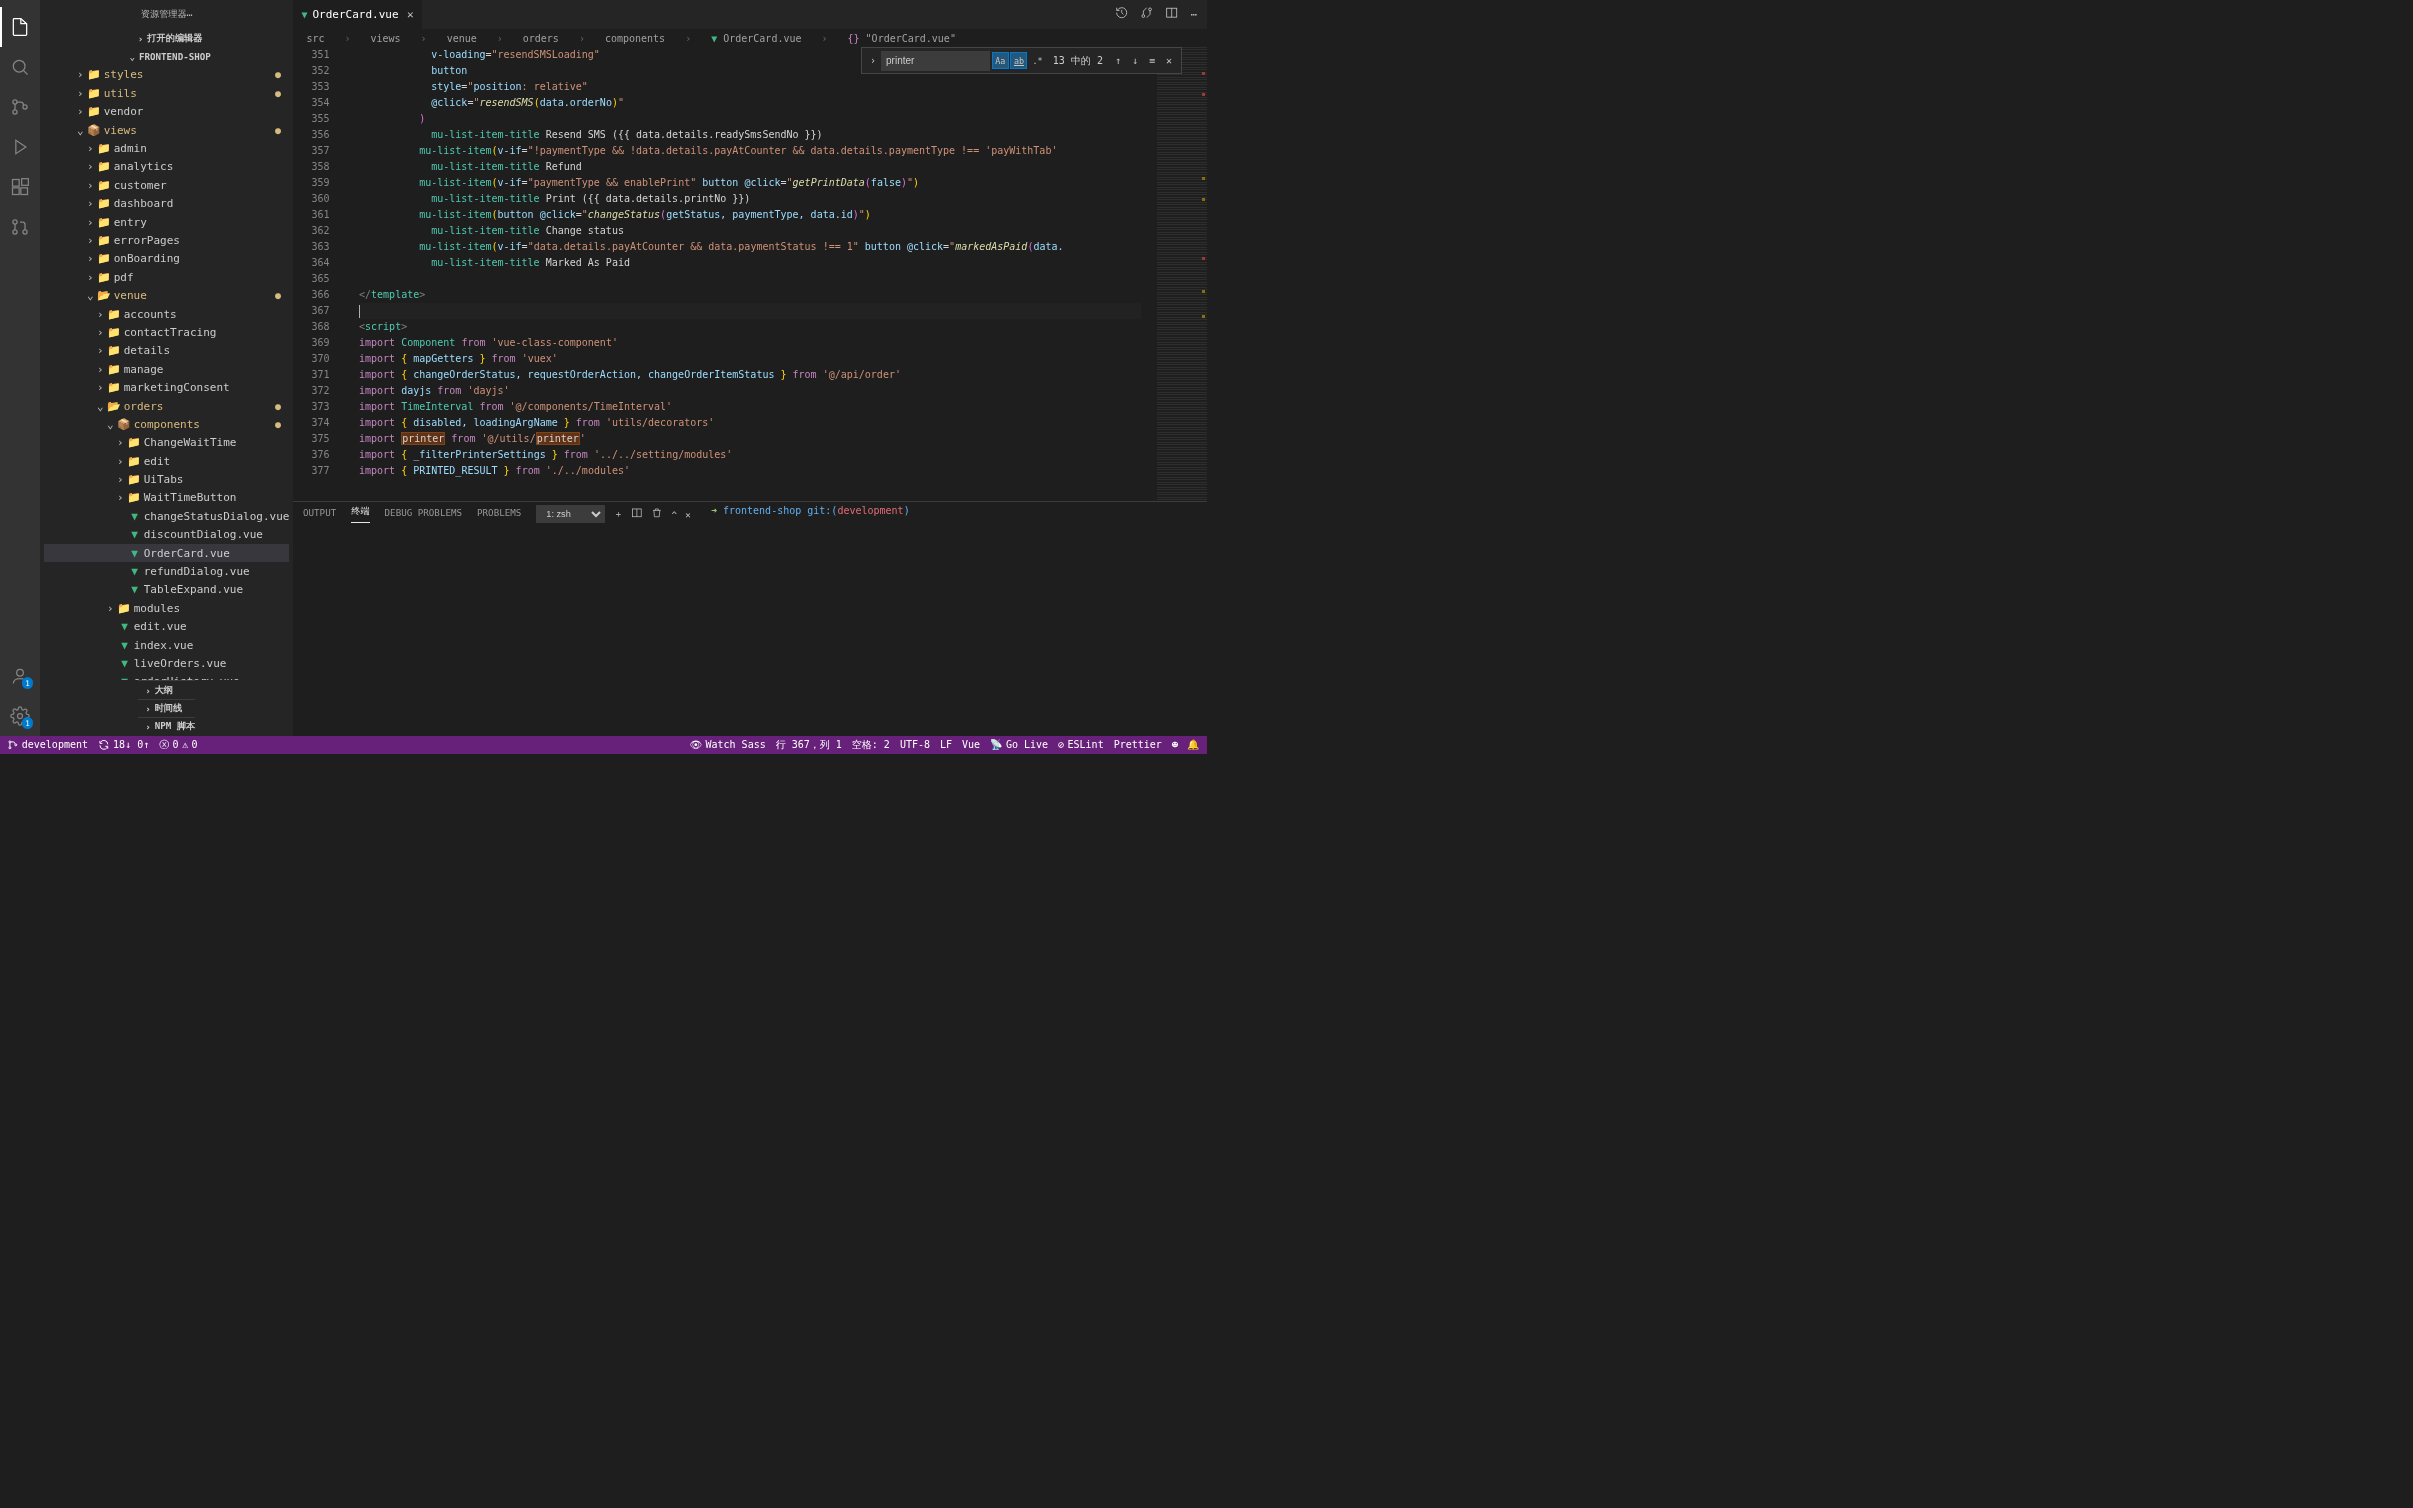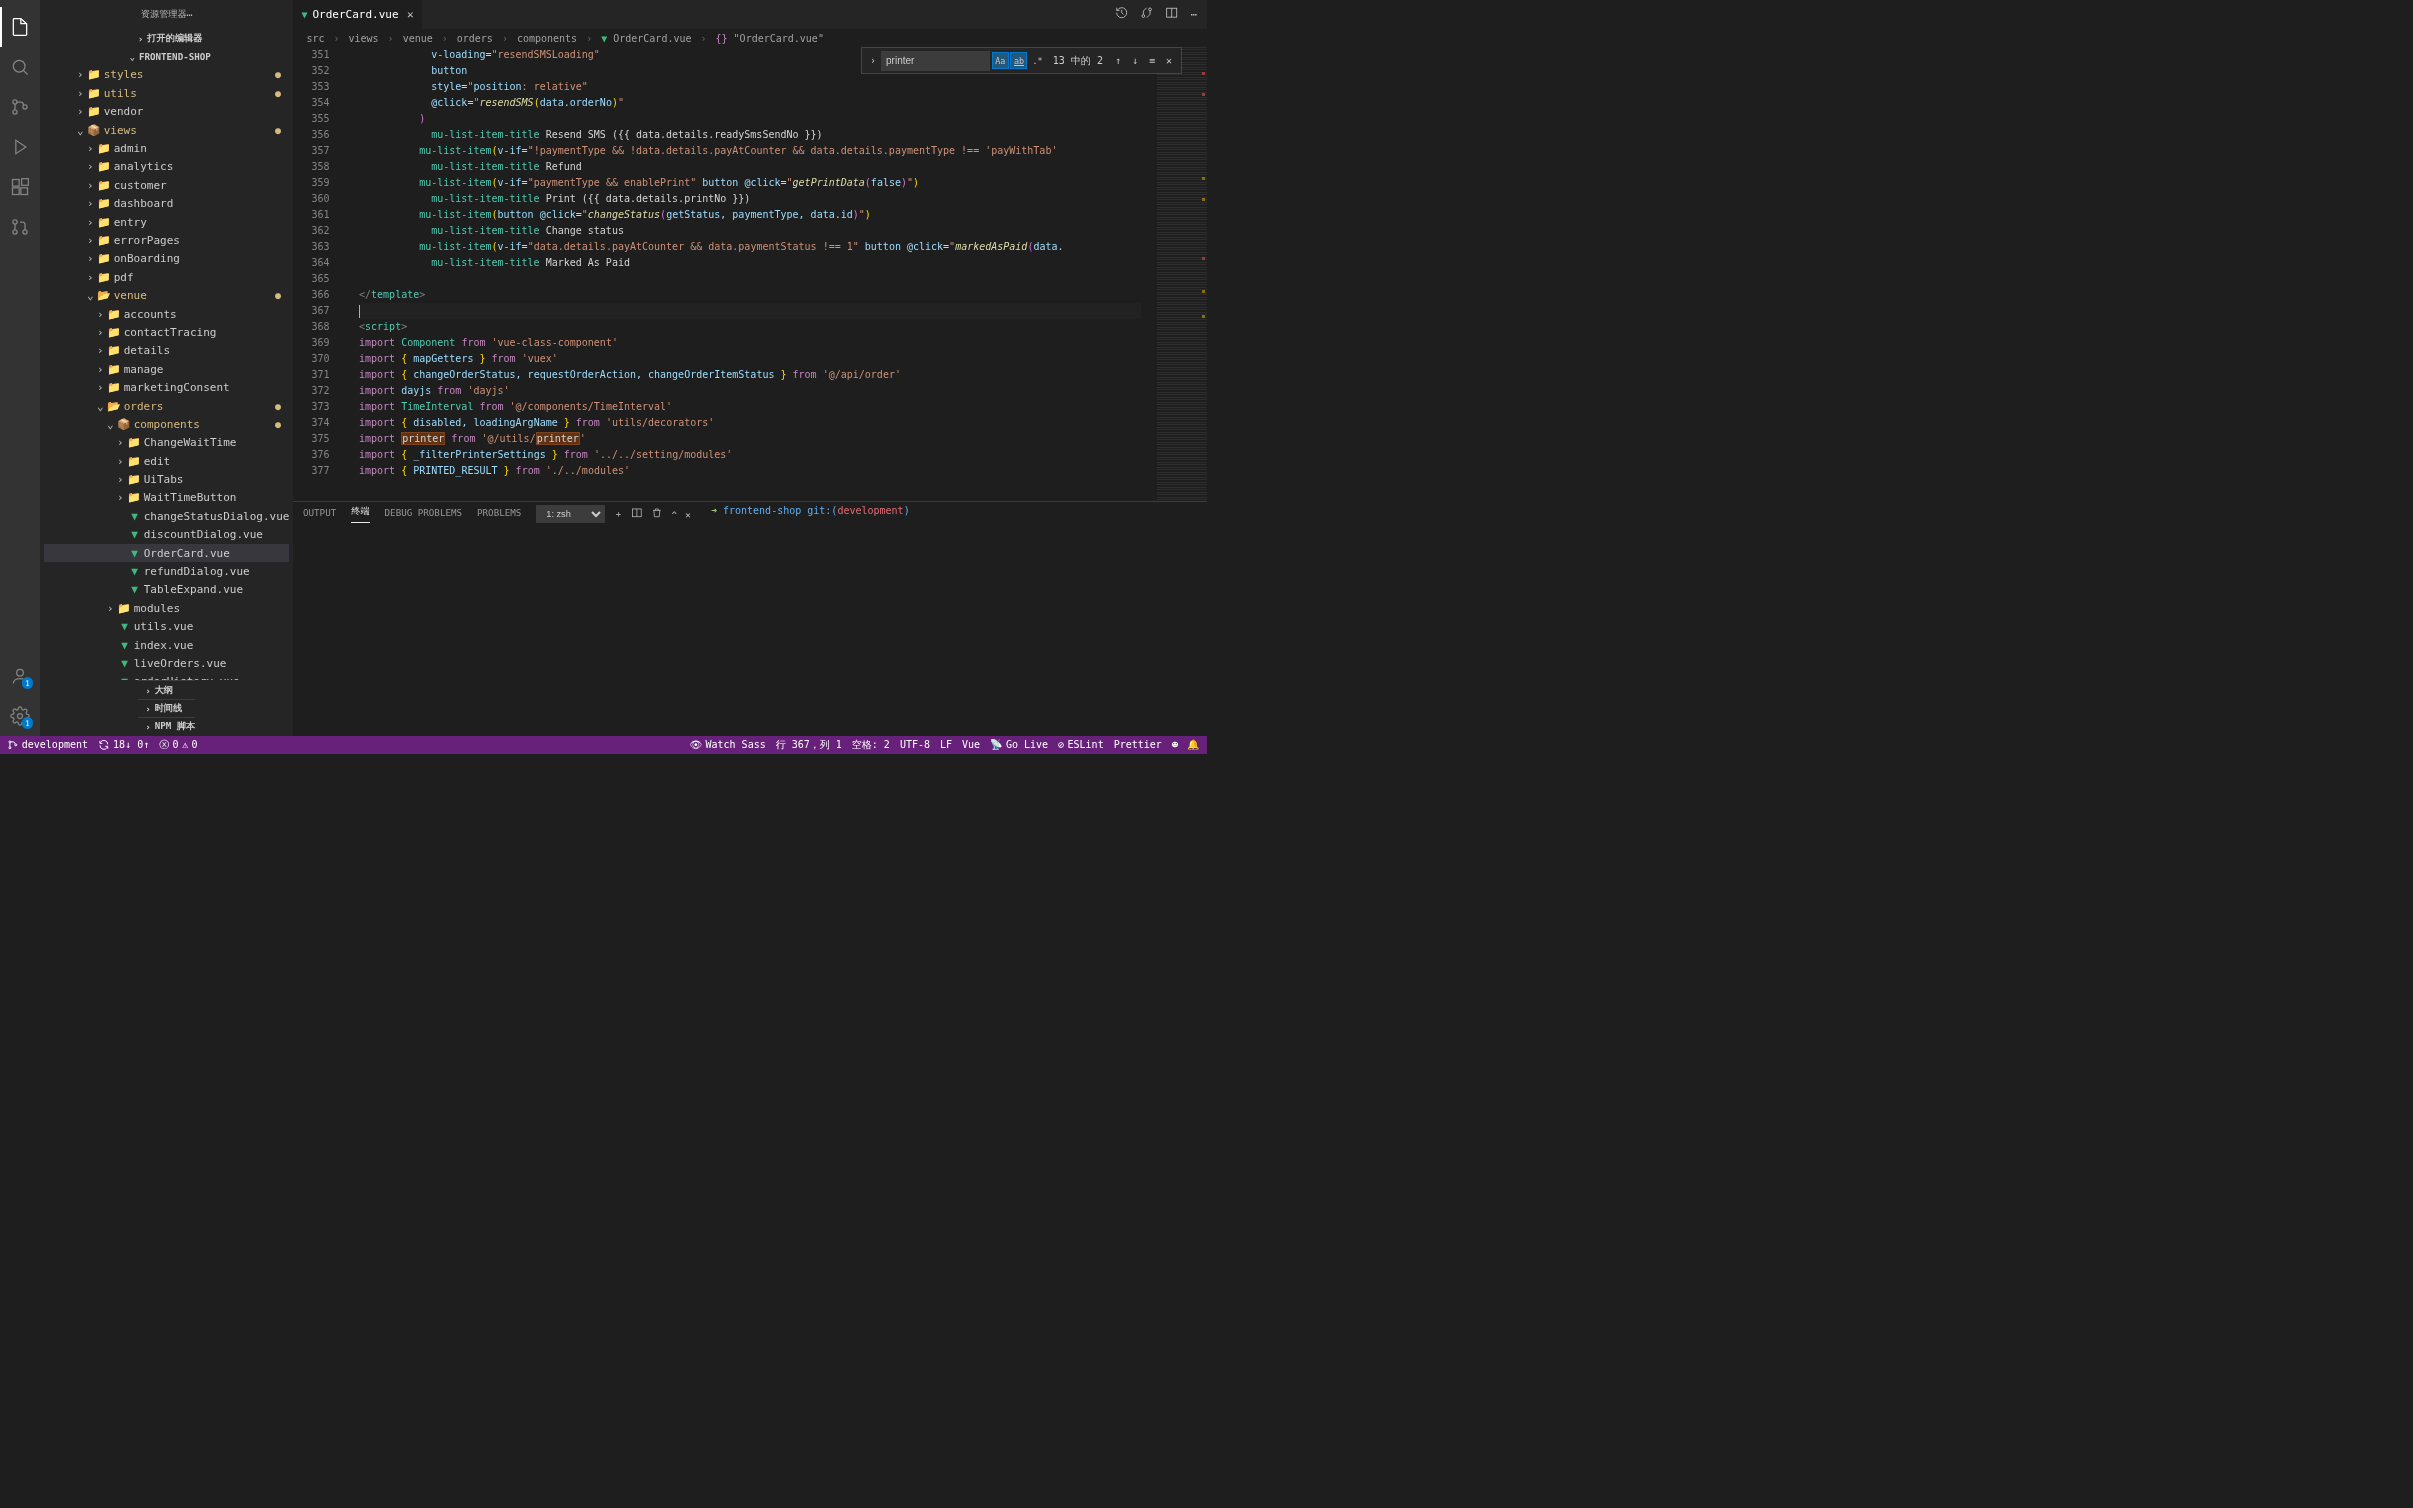--- a/index.html
+++ b/index.html
@@ -82,21 +82,21 @@
 .tab {
   display: flex; align-items: center; gap: 5px; padding: 0 8.4px;
   background: #1e1e1e; color: #ffffff; font-size: 11px;
   border-right: 0.8px solid #252526; cursor: pointer;
 }
 .tab .vue-icon { font-size: 10px; }
 .tab .close { color: #c5c5c5; margin-left: 3.4px; }
 .tabs-bar .right-actions { margin-left: auto; display: flex; align-items: center; gap: 11.7px; padding-right: 10px; color: #c5c5c5; }
 .breadcrumbs {
   height: 18.4px; display: flex; align-items: center; padding: 0 13.4px;
-  font-size: 10px; color: #a0a0a0; gap: 9px;
+  font-size: 10px; color: #a0a0a0; gap: 20px;
 }
 .breadcrumbs .sep { color: #666; }
 .breadcrumbs .crumb { cursor: pointer; }
 
 .editor-body { flex: 1; display: flex; position: relative; overflow: hidden; gap: 16px; }
 .gutter {
   width: 50px; text-align: right; padding-right: 13.4px;
   color: #858585; font-family: 'Menlo', 'Consolas', monospace; font-size: 10px;
   line-height: 16px; padding-top: 0; user-select: none;
 }
@@ -478,21 +478,21 @@
           <span class="icon">
             <span class="folder-icon">📁</span>
           </span>
           <span>modules</span>
         </div>
         <div class="tree-row" style="padding-left: 60px;">
           <span class="chev"></span>
           <span class="icon">
             <span class="vue-icon">▼</span>
           </span>
-          <span>utils.vue</span>
+          <span>edit.vue</span>
         </div>
         <div class="tree-row" style="padding-left: 60px;">
           <span class="chev"></span>
           <span class="icon">
             <span class="vue-icon">▼</span>
           </span>
           <span>index.vue</span>
         </div>
         <div class="tree-row" style="padding-left: 60px;">
           <span class="chev"></span>

